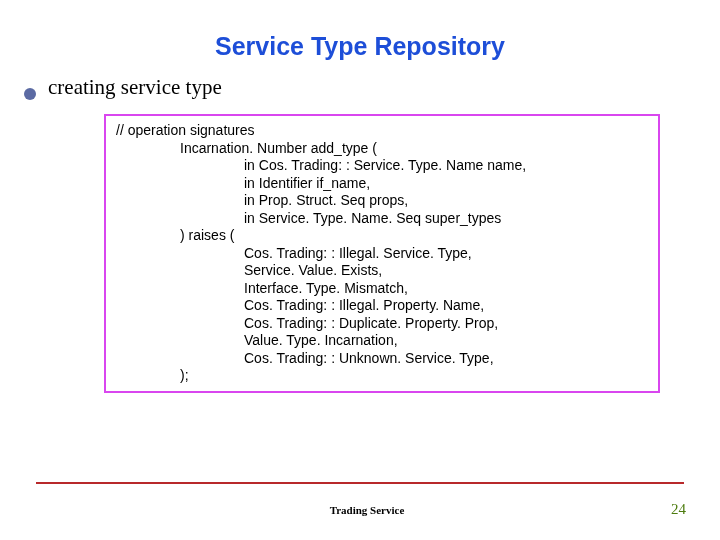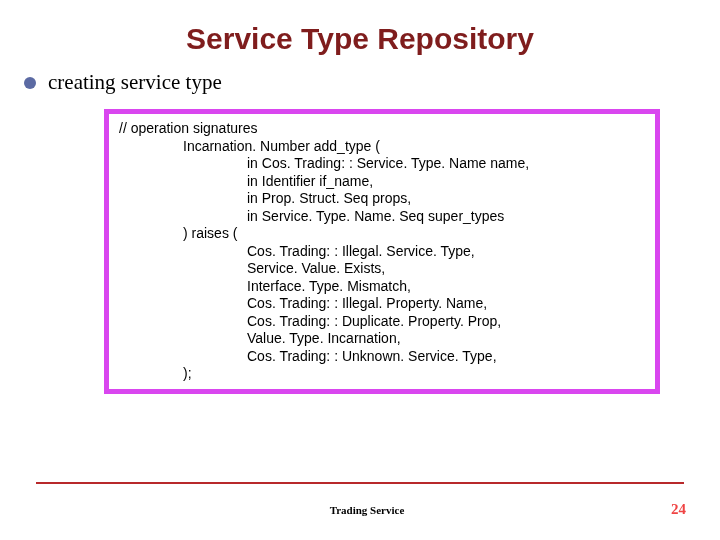--- a/index.html
+++ b/index.html
@@ -6,46 +6,46 @@
     margin: 0;
     padding: 0;
     width: 720px;
     height: 540px;
     background: #fff;
     font-family: Arial, Helvetica, sans-serif;
     position: relative;
   }
   .title {
     text-align: center;
-    color: #7f1d1d;
+    color: #1d4ed8;
     font-weight: bold;
-    font-size: 30px;
-    padding-top: 22px;
+    font-size: 25px;
+    padding-top: 32px;
   }
   .bullet-row {
     display: flex;
-    align-items: center;
+    align-items: flex-end;
     margin-top: 14px;
     margin-left: 24px;
   }
   .bullet-dot {
     width: 12px;
     height: 12px;
     border-radius: 50%;
     background: #5b6aa3;
     margin-right: 12px;
     flex-shrink: 0;
   }
   .bullet-text {
     font-family: "Times New Roman", Times, serif;
     font-size: 21px;
     color: #000;
   }
   .code-box {
-    border: 5px solid #d946ef;
+    border: 2px solid #d946ef;
     margin: 14px 60px 0 104px;
     padding: 6px 10px 6px 10px;
     font-size: 14px;
     line-height: 1.25;
     color: #000;
     font-family: Arial, Helvetica, sans-serif;
   }
   .code-box .l0 { margin-left: 0; }
   .code-box .l1 { margin-left: 64px; }
   .code-box .l2 { margin-left: 128px; }
@@ -66,23 +66,23 @@
     font-family: "Times New Roman", Times, serif;
     font-size: 11px;
     font-weight: bold;
     color: #000;
     margin-left: 14px;
   }
   .page-num {
     position: absolute;
     right: 34px;
     bottom: 22px;
-    color: #ef4444;
+    color: #4d7c0f;
     font-family: "Times New Roman", Times, serif;
-    font-weight: bold;
+    font-weight: normal;
     font-size: 15px;
   }
 </style>
 </head>
 <body>
 
 <div class="title">Service Type Repository</div>
 
 <div class="bullet-row">
   <div class="bullet-dot"></div>

